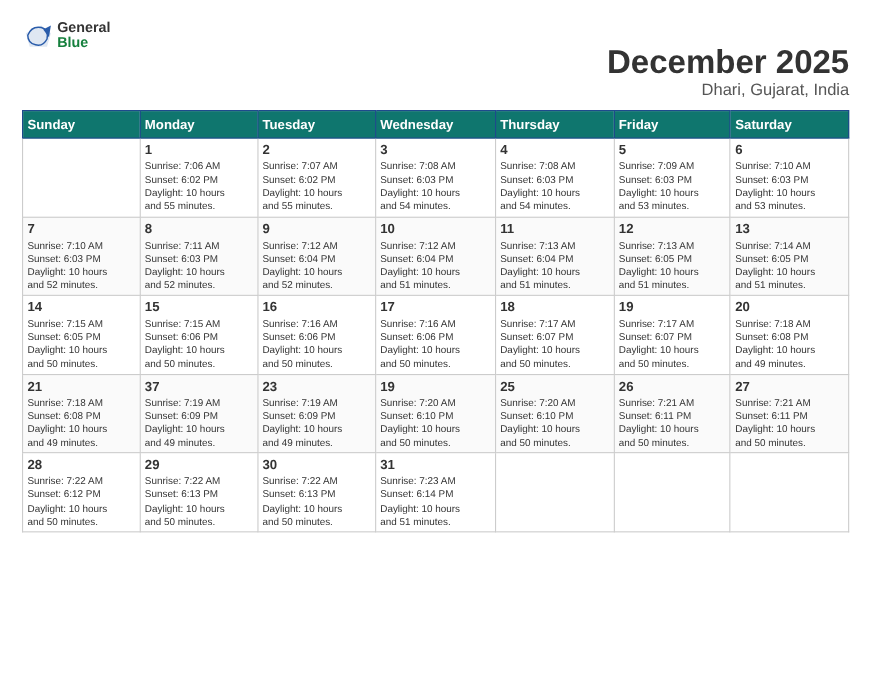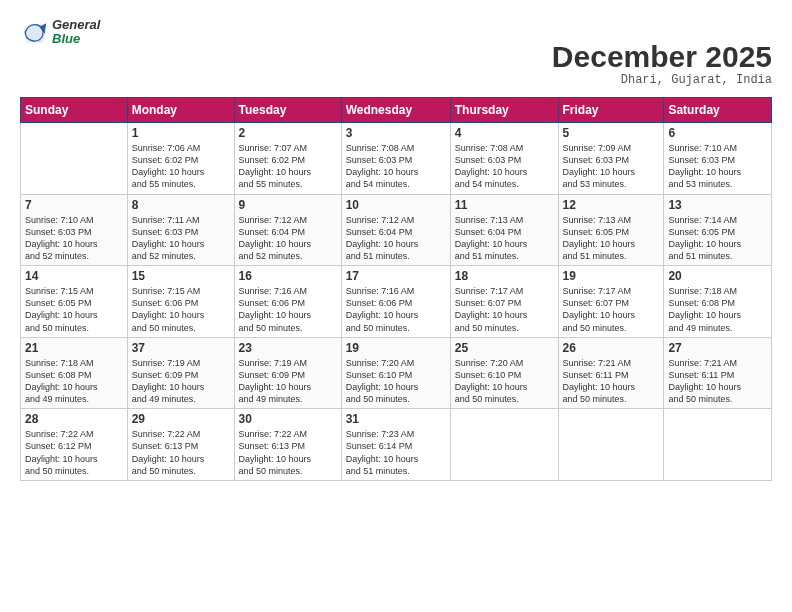--- a/index.html
+++ b/index.html
@@ -26,42 +26,40 @@
       display: flex;
       align-items: center;
       gap: 4px;
     }
     .logo-text {
       display: flex;
       flex-direction: column;
       font-size: 13px;
       font-weight: bold;
       line-height: 1.1;
-      font-style: italic;
     }
     .logo-general { color: #333; }
     .logo-blue { color: #15803d; }
     .logo-icon {
       width: 28px;
       height: 28px;
     }
     .title-block {
       text-align: right;
     }
     .month-title {
       font-size: 30px;
       font-weight: bold;
       color: #333;
       line-height: 1.1;
       margin-top: 22px;
     }
     .location {
-      font-size: 12px;
+      font-size: 15px;
       color: #555;
-      font-family: Liberation Mono, monospace;
     }
     .calendar {
       width: 100%;
       border-collapse: collapse;
       border: 1px solid #ccc;
     }
     .calendar th {
       background: #2a5caa;
       color: #fff;
       font-size: 12px;
@@ -88,21 +86,21 @@
     .day-info {
       font-size: 9px;
       line-height: 1.35;
       color: #333;
     }
     .empty-cell {
       background: #f9f9f9;
     }
     tr:nth-child(even) td { background: #fafafa; }
     tr:nth-child(odd) td { background: #fff; }
-    .calendar thead tr th { background: #be185d; }
+    .calendar thead tr th { background: #0f766e; }
   </style>
 </head>
 <body>
 
 <div class="page">
   <div class="header">
     <div class="logo">
       <svg class="logo-icon" viewBox="0 0 32 32">
         <rect x="0" y="0" width="32" height="32" fill="white"></rect>
         <polygon points="20,6 30,14 26,28 8,28 4,14" fill="#2a5caa" opacity="0.15"></polygon>

